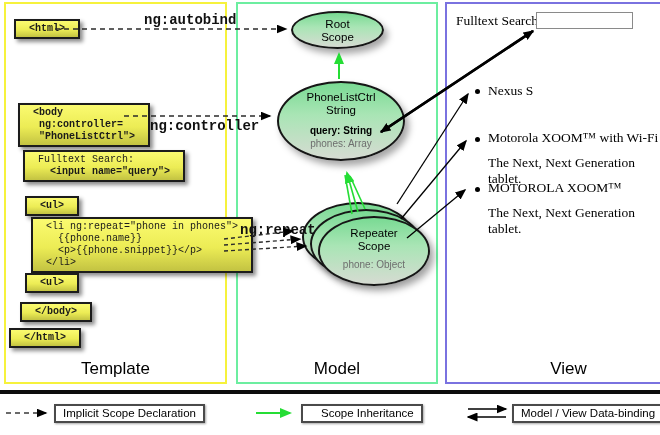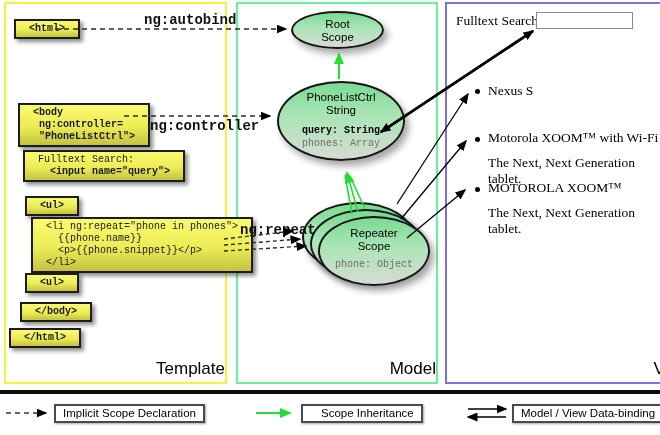--- a/index.html
+++ b/index.html
@@ -5,21 +5,21 @@
   * { margin:0; padding:0; box-sizing:border-box; }
   html,body { background:#fff; }
   .stage { position:relative; width:660px; height:435px; background:#fff; overflow:hidden;
            font-family:"Liberation Sans", sans-serif; }
 
   
   .col { position:absolute; top:2px; height:382px; background:#fff; }
   .col-template { left:4px;  width:223px; border:2px solid #f6f23c; }
   .col-model    { left:236px; width:202px; border:2px solid #6ceea0; }
   .col-view     { left:445px; width:247px; border:2px solid #7a72e0; }
-  .col-label { position:absolute; bottom:3px; left:0; width:100%; text-align:right;
+  .col-label { position:absolute; bottom:3px; left:0; width:100%; text-align:center;
                font-size:17px; color:#000; }
 
   
   .code-box { position:absolute; z-index:3; white-space:pre;
               font-family:"Liberation Mono", monospace; font-size:10px; line-height:12px; color:#1a1a1a;
               background:linear-gradient(180deg,#fafa70 0%,#ecec55 55%,#c3c342 100%);
               border:2px solid #1c1c1c; padding:2px 13px;
               box-shadow:3px 3px 4px rgba(0,0,0,0.45); }
   .code-bold { font-weight:bold; }
 
@@ -27,21 +27,21 @@
   .arrow-label { position:absolute; z-index:4; font-family:"Liberation Mono", monospace;
                  font-weight:bold; font-size:14px; color:#111; white-space:pre; }
 
   
   .scope { position:absolute; border:2px solid #161616; border-radius:50%;
            background:linear-gradient(180deg,#79da93 0%,#a9e5b5 42%,#d6dbd2 100%);
            box-shadow:4px 5px 7px rgba(0,0,0,0.35); z-index:2; }
   .scope-title { position:absolute; left:0; width:100%; text-align:center; white-space:pre;
                  font-size:11.5px; line-height:13px; color:#000; }
   .scope-prop { position:absolute; left:0; width:100%; text-align:center;
-                font-family:Liberation Mono, monospace; font-size:10px; line-height:12px; }
+                font-family:Liberation Sans, sans-serif; font-size:10px; line-height:12px; }
   .prop-bold { font-weight:bold; color:#000; }
   .prop-gray { color:#6e6e6e; }
 
   
   .view-text { position:absolute; font-family:"Liberation Serif", serif; font-size:13.5px; color:#000; z-index:3; }
   .search-input { position:absolute; left:536px; top:12px; width:97px; height:17px; z-index:3;
                   border:1.5px solid #8a8a8a; background:#fff; font-size:11px; padding:0 3px; }
   .bullet { position:absolute; width:5px; height:5px; border-radius:50%; background:#000; z-index:3; }
 
   

